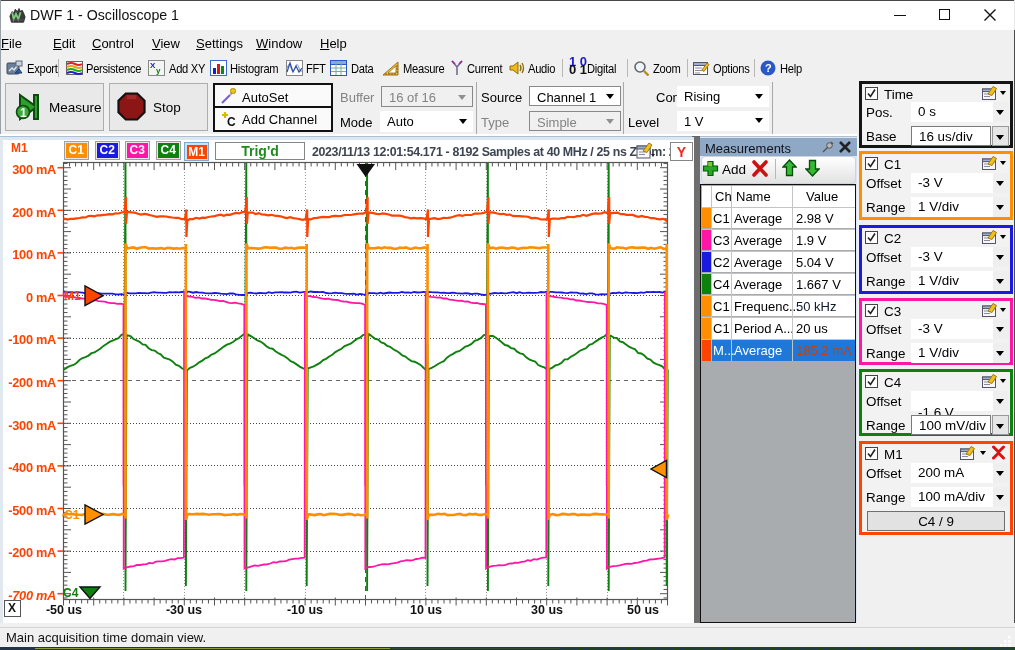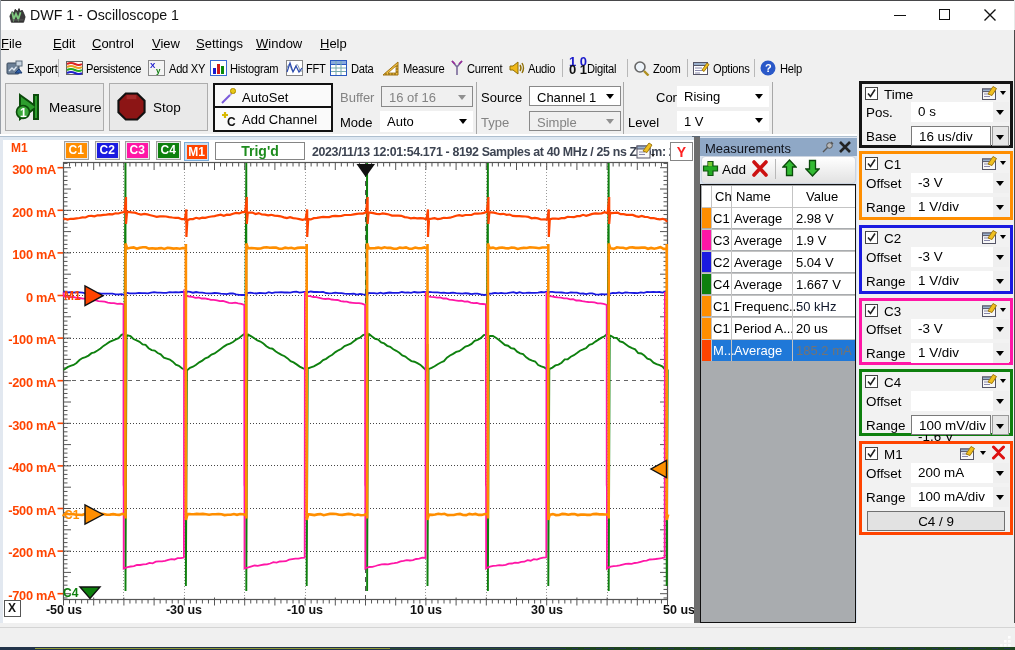--- a/index.html
+++ b/index.html
@@ -245,30 +245,30 @@
 <div class="abs" style="right:0;top:0px;">300 mA</div>
 <div class="abs" style="right:0;top:42.6px;">200 mA</div>
 <div class="abs" style="right:0;top:85.2px;">100 mA</div>
 <div class="abs" style="right:0;top:127.8px;">0 mA</div>
 <div class="abs" style="right:0;top:170.4px;">-100 mA</div>
 <div class="abs" style="right:0;top:213px;">-200 mA</div>
 <div class="abs" style="right:0;top:255.6px;">-300 mA</div>
 <div class="abs" style="right:0;top:298.2px;">-400 mA</div>
 <div class="abs" style="right:0;top:340.8px;">-500 mA</div>
 <div class="abs" style="right:0;top:383.4px;">-200 mA</div>
-<div class="abs" style="right:0;top:426px;">-700 mA</div>
+<div class="abs" style="right:0;top:426px;font-style:italic;">-700 mA</div>
 </div>
 
 <div class="abs" style="left:0;top:603px;width:694px;color:#111;font-weight:bold;font-size:12.5px;">
 <div class="abs" style="left:40px;width:48px;text-align:center;">-50 us</div>
 <div class="abs" style="left:160px;width:48px;text-align:center;">-30 us</div>
 <div class="abs" style="left:281px;width:48px;text-align:center;">-10 us</div>
 <div class="abs" style="left:403px;width:46px;text-align:center;">10 us</div>
 <div class="abs" style="left:524px;width:46px;text-align:center;">30 us</div>
-<div class="abs" style="left:656px;width:46px;text-align:center;">50 us</div>
+<div class="abs" style="left:627px;width:46px;text-align:left;">50 us</div>
 </div>
 <div class="abs" style="left:3.5px;top:600px;width:17px;height:17px;background:#fff;border:1px solid #555;font-weight:bold;font-size:12px;text-align:center;line-height:15px;color:#111;">X</div>
 
 <svg class="abs" style="left:0;top:137px" width="694" height="488" viewBox="0 137 694 488">
 <g shape-rendering="crispEdges">
 <line x1="123.9" y1="162.5" x2="123.9" y2="599.5" stroke="#999" stroke-width="1" stroke-dasharray="1.5,1.5"></line>
 <line x1="184.3" y1="162.5" x2="184.3" y2="599.5" stroke="#999" stroke-width="1" stroke-dasharray="1.5,1.5"></line>
 <line x1="244.7" y1="162.5" x2="244.7" y2="599.5" stroke="#999" stroke-width="1" stroke-dasharray="1.5,1.5"></line>
 <line x1="305.1" y1="162.5" x2="305.1" y2="599.5" stroke="#999" stroke-width="1" stroke-dasharray="1.5,1.5"></line>
 <line x1="365.5" y1="162.5" x2="365.5" y2="599.5" stroke="#555" stroke-width="1.3" stroke-dasharray="5,4"></line>
@@ -784,21 +784,21 @@
 <div class="lbl" style="left:796px;top:298.90000000000003px;color:#0f172a;">50 kHz</div>
 <div class="abs" style="left:701.5px;top:317.00000000000006px;width:153px;height:21.6px;background:#fff;border-top:1px solid #c4c4c4;"></div>
 <div class="abs" style="left:701.5px;top:317.00000000000006px;width:9px;height:21.6px;background:#ff8e00;border-top:1px solid #c4c4c4;"></div>
 <div class="lbl" style="left:713px;top:321.00000000000006px;color:#000;">C1</div>
 <div class="lbl" style="left:734px;top:321.00000000000006px;color:#000;">Period A...</div>
 <div class="lbl" style="left:796px;top:321.00000000000006px;color:#000;">20 us</div>
 <div class="abs" style="left:701.5px;top:339.1000000000001px;width:153px;height:21.6px;background:#1f78d8;border-top:1px solid #c4c4c4;"></div>
 <div class="abs" style="left:701.5px;top:339.1000000000001px;width:9px;height:21.6px;background:#ff4400;border-top:1px solid #c4c4c4;"></div>
 <div class="lbl" style="left:713px;top:343.1000000000001px;color:#fff;">M...</div>
 <div class="lbl" style="left:734px;top:343.1000000000001px;color:#fff;">Average</div>
-<div class="lbl" style="left:796px;top:343.1000000000001px;color:#737373;">185.2 mA</div>
+<div class="lbl" style="left:796px;top:343.1000000000001px;color:#c2410c;">185.2 mA</div>
 <div class="abs" style="left:710.5px;top:185.5px;width:1px;height:175.7px;background:#c4c4c4;"></div>
 <div class="abs" style="left:730.5px;top:185.5px;width:1px;height:175.7px;background:#c4c4c4;"></div>
 <div class="abs" style="left:791.5px;top:185.5px;width:1px;height:175.7px;background:#c4c4c4;"></div>
 
 <div class="abs" style="left:857px;top:78px;width:157px;height:547px;background:#f0f0f0;"></div>
 <div class="abs" style="left:0;top:0;width:0;height:0;font-size:13.4px;">
       <div class="abs" style="left:859px;top:81px;width:154px;height:67px;background:#f2f2f2;border:3px solid #151515;"></div>
 <div class="abs" style="left:865px;top:87px;width:13px;height:13px;background:#fff;border:1.4px solid #444;"></div>
       <svg class="abs" style="left:866px;top:88px" width="11" height="11" viewBox="0 0 11 11">
         <path d="M2 5.5 L4.5 8.5 L9 1.5" stroke="#222" stroke-width="1.6" fill="none"></path>
@@ -911,21 +911,21 @@
 <div class="lbl" style="left:884px;top:375px;">C4</div>
 <svg class="abs" style="left:982px;top:374px" width="16" height="14" viewBox="0 0 16 14">
         <rect x="0.5" y="3" width="13" height="10.5" fill="#f8f8f8" stroke="#556"></rect>
         <rect x="0.5" y="3" width="13" height="2.6" fill="#9ab0cc" stroke="#556"></rect>
         <path d="M2 8 L8 8 M2 10.5 L8 10.5" stroke="#88a" stroke-width="1"></path>
         <path d="M6 8 L11 0.5 L14.5 2.5 L10 9.5 Z" fill="#f0c020" stroke="#a07810"></path>
       </svg>
 <span class="arr" style="left:1000px;top:379px;border-left-width:3.5px;border-right-width:3.5px;border-top-width:4.5px;"></span>
 <div class="lbl" style="left:866px;top:394px;">Offset</div>
 <div class="combo" style="left:911px;top:391px;width:98px;height:20px;">
-        <span class="txt" style="top:14px;margin-top:24px;">-1.6 V</span>
+        <span class="txt" style="top:14px;">-1.6 V</span>
         <span class="abs" style="right:0;top:0;width:16px;height:20px;background:#efefef;"></span>
         <span class="arr" style="right:5px;top:8px;"></span>
       </div>
 <div class="lbl" style="left:866px;top:418px;">Range</div>
 <div class="combo" style="left:911px;top:415px;width:80px;height:20px;border:1px solid #7a7a7a;">
         <span class="txt" style="top:2px;">100 mV/div</span>
       </div>
       <div class="abs" style="left:992px;top:415px;width:17px;height:20px;background:#e6e6e6;border:1px solid #999;">
         <span class="arr" style="position:absolute;right:4px;top:8px;"></span>
       </div>
@@ -956,20 +956,21 @@
 <div class="combo" style="left:911px;top:487px;width:98px;height:20px;">
         <span class="txt" style="top:2px;">100 mA/div</span>
         <span class="abs" style="right:0;top:0;width:16px;height:20px;background:#efefef;"></span>
         <span class="arr" style="right:5px;top:8px;"></span>
       </div>
 <div class="abs" style="left:867px;top:511px;width:138px;height:20px;background:#e2e2e2;border:1px solid #707070;text-align:center;line-height:19px;">C4 / 9</div>
     </div>
 
 <div class="abs" style="left:0;top:623px;width:1015px;height:24px;background:#f0f0f0;"></div>
 <div class="abs" style="left:0;top:627px;width:1015px;height:1px;background:#d4d4d4;"></div>
+<div class="lbl" style="left:6px;top:630px;font-size:13px;color:#111;">Main acquisition time domain view.</div>
 <svg class="abs" style="left:1000px;top:635px" width="12" height="12" viewBox="0 0 12 12">
   <g fill="#fdfdfd">
     <rect x="8" y="1" width="2.6" height="2.6"></rect>
         <rect x="8" y="5" width="2.6" height="2.6"></rect>
         <rect x="8" y="9" width="2.6" height="2.6"></rect>
     <rect x="4" y="5" width="2.6" height="2.6"></rect>
         <rect x="4" y="9" width="2.6" height="2.6"></rect>
     <rect x="0" y="9" width="2.6" height="2.6"></rect>
   </g>
 </svg>

